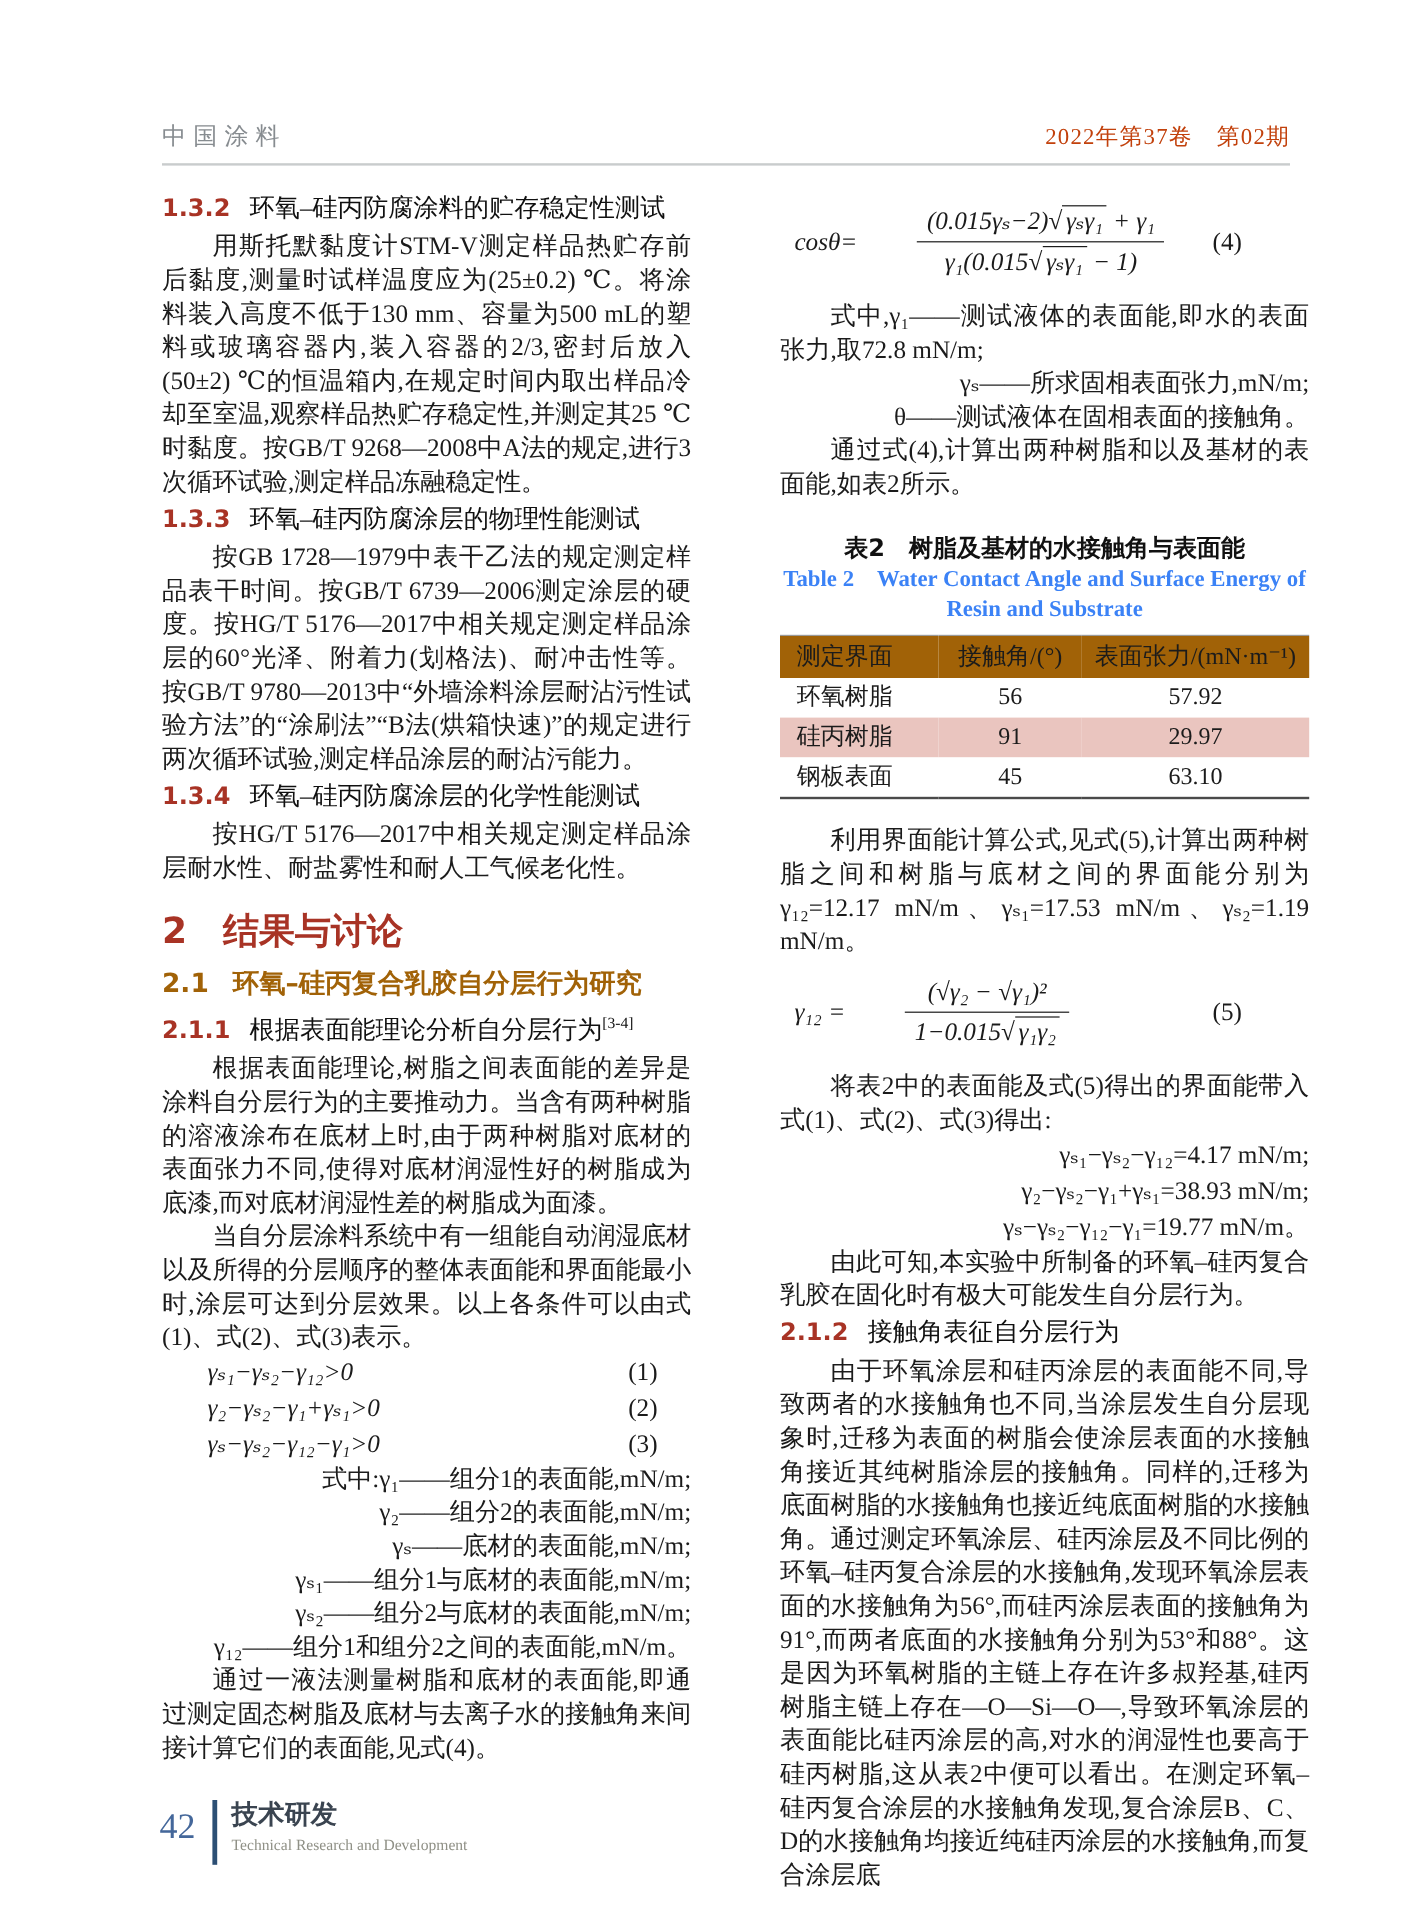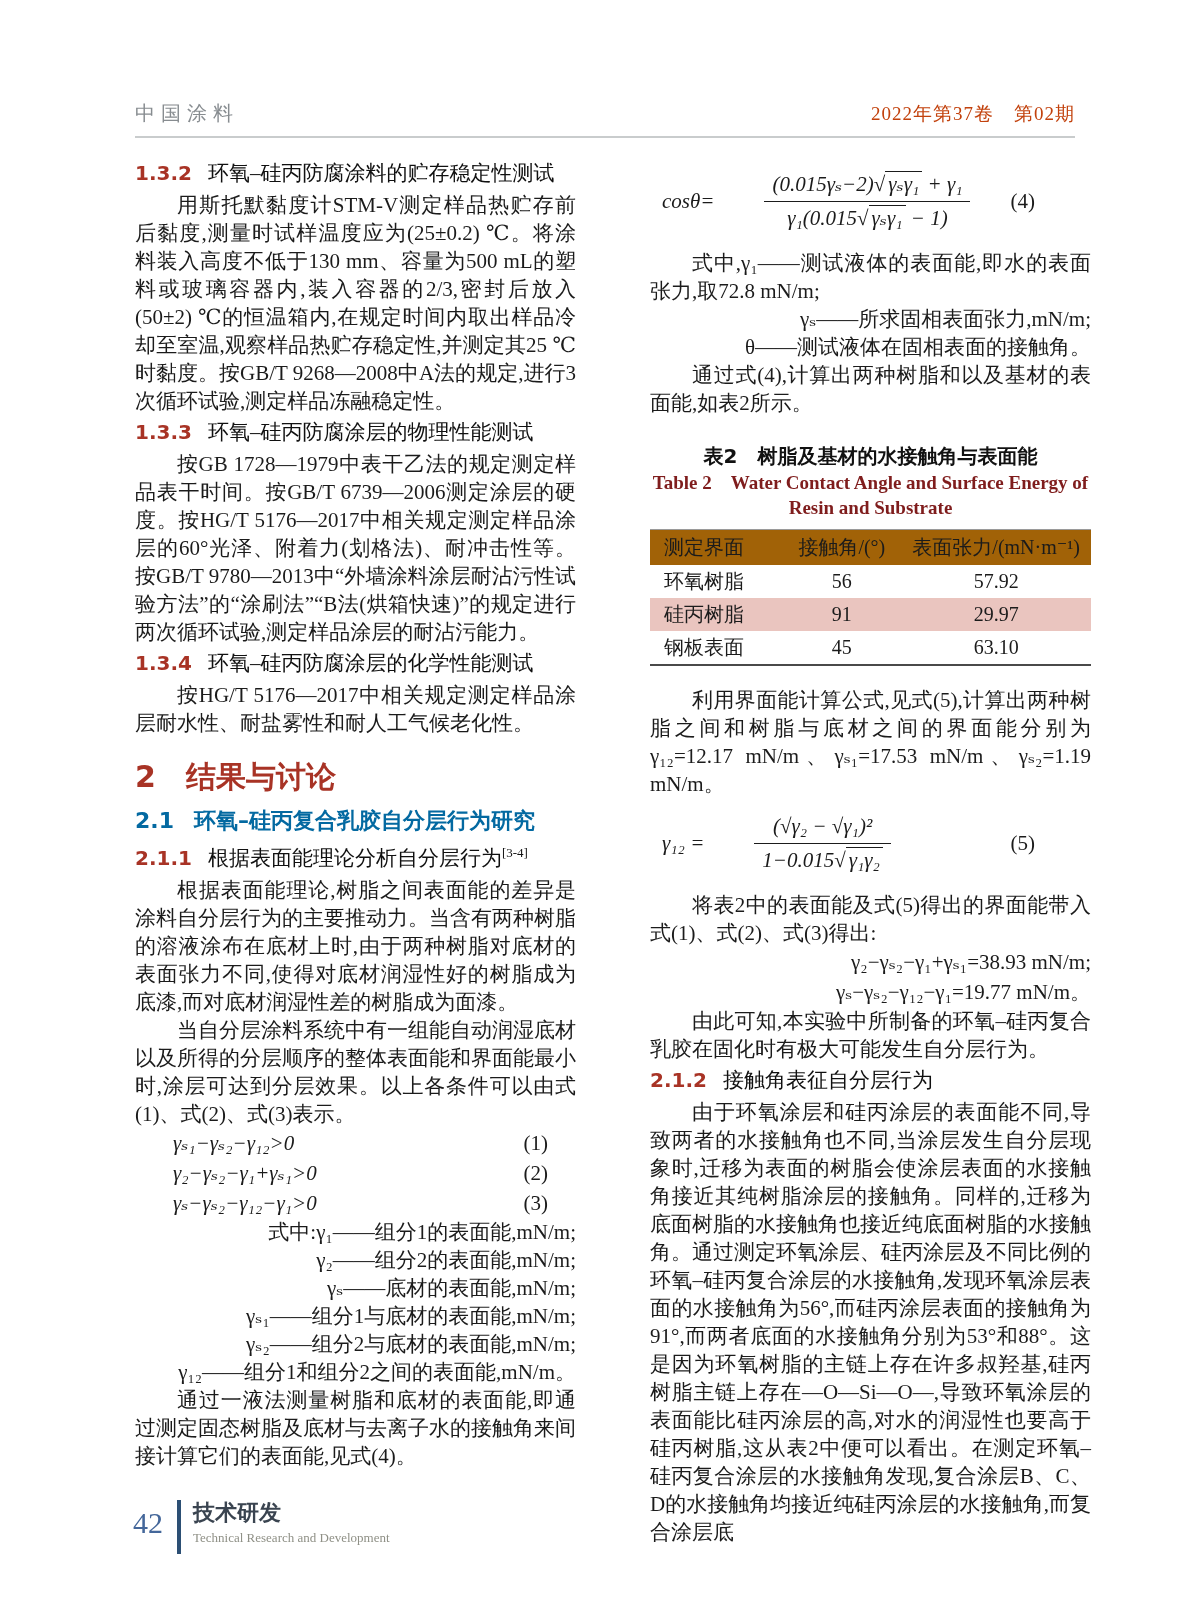--- a/index.html
+++ b/index.html
@@ -20,42 +20,42 @@
   .bd{font-size:21px;line-height:28px;text-align:justify;margin:0;}
   .ind{text-indent:2em;}
 
   .sub{display:flex;gap:16px;font-size:21px;line-height:30px;margin:2px 0 3px;font-weight:400;align-items:baseline;}
   .sub .no{color:#a83325;font-family:"DejaVu Sans","Liberation Sans",sans-serif;font-weight:700;font-size:20px;}
   .sub .ttl{color:#101010;}
   .supref{font-size:13px;vertical-align:super;line-height:0;}
 
   .sec{margin:22px 0 12px;color:#a83325;font-family:"DejaVu Sans","Liberation Sans",sans-serif;
        font-size:30px;font-weight:700;display:flex;gap:30px;line-height:36px;}
-  .subsec{margin:4px 0 8px;color:#0369a1;font-family:"DejaVu Sans","Liberation Sans",sans-serif;
+  .subsec{margin:4px 0 8px;color:#a16207;font-family:"DejaVu Sans","Liberation Sans",sans-serif;
           font-size:22px;font-weight:700;display:flex;gap:20px;line-height:28px;}
 
   .eqline{display:flex;justify-content:space-between;padding:0 28px 0 38px;line-height:30px;font-size:21px;}
   .eqline .ex{font-style:italic;}
   .eqline .no{font-style:normal;}
 
   .whereline{padding-left:36px;line-height:28px;font-size:21px;text-align:right;}
 
   .disp{display:flex;align-items:center;margin:16px 0 18px;font-size:21px;position:relative;padding-left:12px;}
   .disp .lhs{font-style:italic;margin-right:10px;}
   .frac{display:inline-flex;flex-direction:column;text-align:center;font-style:italic;margin-left:40px;}
   .frac .fnm{padding:0 8px 4px;}
   .frac .fdn{border-top:1.6px solid #1b1b1b;padding:4px 8px 0;}
   .rad{border-top:1.4px solid currentColor;padding:0 3px;}
   .disp .no{position:absolute;right:56px;font-style:normal;}
 
   
   .tblwrap{margin:26px 0 20px;}
   .t-zh{text-align:center;font-family:"DejaVu Sans","Liberation Sans",sans-serif;font-weight:700;
         font-size:20px;line-height:27px;color:#111;}
-  .t-en{text-align:center;font-weight:700;font-size:19px;line-height:25px;color:#7f1d1d;}
+  .t-en{text-align:center;font-weight:700;font-size:19px;line-height:25px;color:#3b82f6;}
   table.t2{width:100%;border-collapse:collapse;margin-top:9px;font-size:20px;
            border-top:1px solid #9a9a9a;border-bottom:2px solid #4a4a4a;}
   table.t2 th{background:#a16207;font-weight:400;padding:5px 6px;line-height:25px;}
   table.t2 td{padding:4px 6px;line-height:25px;}
   table.t2 th:first-child,table.t2 td:first-child{text-align:left;padding-left:14px;width:30%;}
   table.t2 th:nth-child(2),table.t2 td:nth-child(2){text-align:center;width:27%;}
   table.t2 th:nth-child(3),table.t2 td:nth-child(3){text-align:center;}
   tr.alt{background:#eac5bf;}
 
   
@@ -192,20 +192,21 @@
         <span class="lhs">γ₁₂ =</span>
         <span class="frac">
           <span class="fnm">(√γ₂ − √γ₁)²</span>
           <span class="fdn"><span>1−0.015</span>√<span class="rad">γ₁γ₂</span></span>
         </span>
         <span class="no">(5)</span>
       </div>
 
       <p class="bd ind">将表2中的表面能及式(5)得出的界面能带入式(1)、式(2)、式(3)得出:</p>
 
+      <div class="whereline" style="line-height:30px;">γₛ₁−γₛ₂−γ₁₂=4.17 mN/m;</div>
       <div class="whereline" style="line-height:30px;">γ₂−γₛ₂−γ₁+γₛ₁=38.93 mN/m;</div>
       <div class="whereline" style="line-height:30px;">γₛ−γₛ₂−γ₁₂−γ₁=19.77 mN/m。</div>
 
       <p class="bd ind">由此可知,本实验中所制备的环氧–硅丙复合乳胶在固化时有极大可能发生自分层行为。</p>
 
       <div class="sub">
         <span class="no">2.1.2</span>
         <span class="ttl">接触角表征自分层行为</span>
       </div>
 

